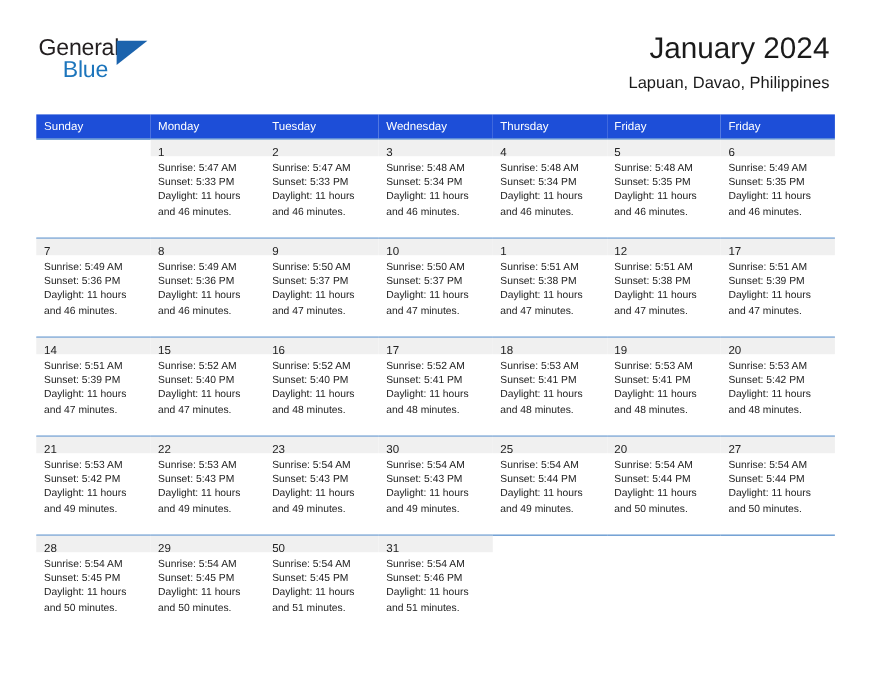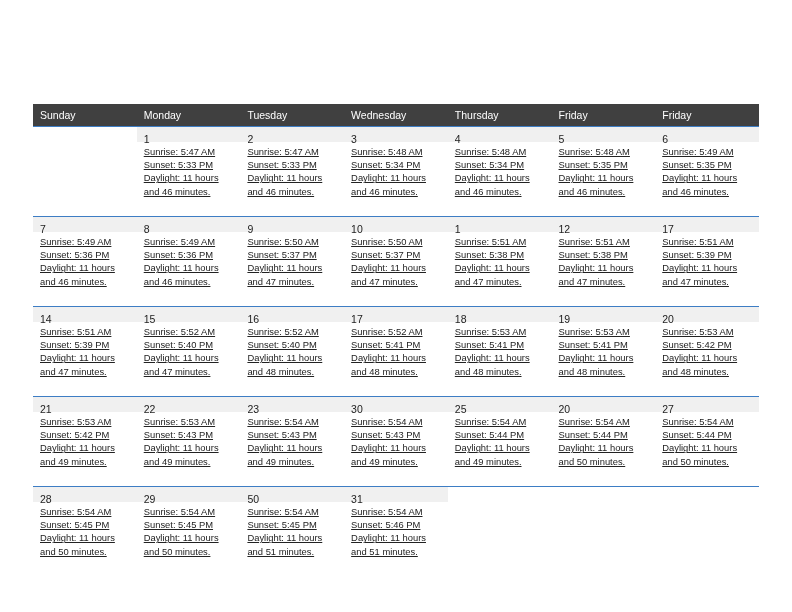--- a/index.html
+++ b/index.html
@@ -89,21 +89,21 @@
   
   .calendar {
     position: absolute;
     left: 33px;
     top: 104px;
     width: 726px;
     border-collapse: collapse;
     table-layout: fixed;
   }
   .calendar th {
-    background: #404040;
+    background: #1d4ed8;
     color: #ffffff;
     font-size: 10.5px;
     font-weight: normal;
     text-align: left;
     padding: 5px 0 5px 7px;
     height: 11px;
     border: none;
   }
   .calendar td {
     vertical-align: top;
@@ -129,29 +129,42 @@
   .daynum {
     font-size: 10.5px;
     color: #222222;
     line-height: 12px;
   }
   .cellinfo {
     padding: 3px 6px 0 7px;
     font-size: 9.4px;
     line-height: 13.2px;
     color: #222222;
-    text-decoration: underline;
   }
   .cellinfo div { white-space: nowrap; }
 </style>
 </head>
 <body>
 
 <div class="page">
 
+  <div class="header">
+
+    <div class="logo">
+      <span class="logo-general">General</span>
+      <span class="logo-tri"></span>
+      <span class="logo-blue">Blue</span>
+    </div>
+
+    <div class="title-block">
+      <div class="title-main">January 2024</div>
+      <div class="title-sub">Lapuan, Davao, Philippines</div>
+    </div>
+
+  </div>
 
   <table class="calendar">
     <thead>
       <tr>
         <th>Sunday</th>
         <th>Monday</th>
         <th>Tuesday</th>
         <th>Wednesday</th>
         <th>Thursday</th>
         <th>Friday</th>

